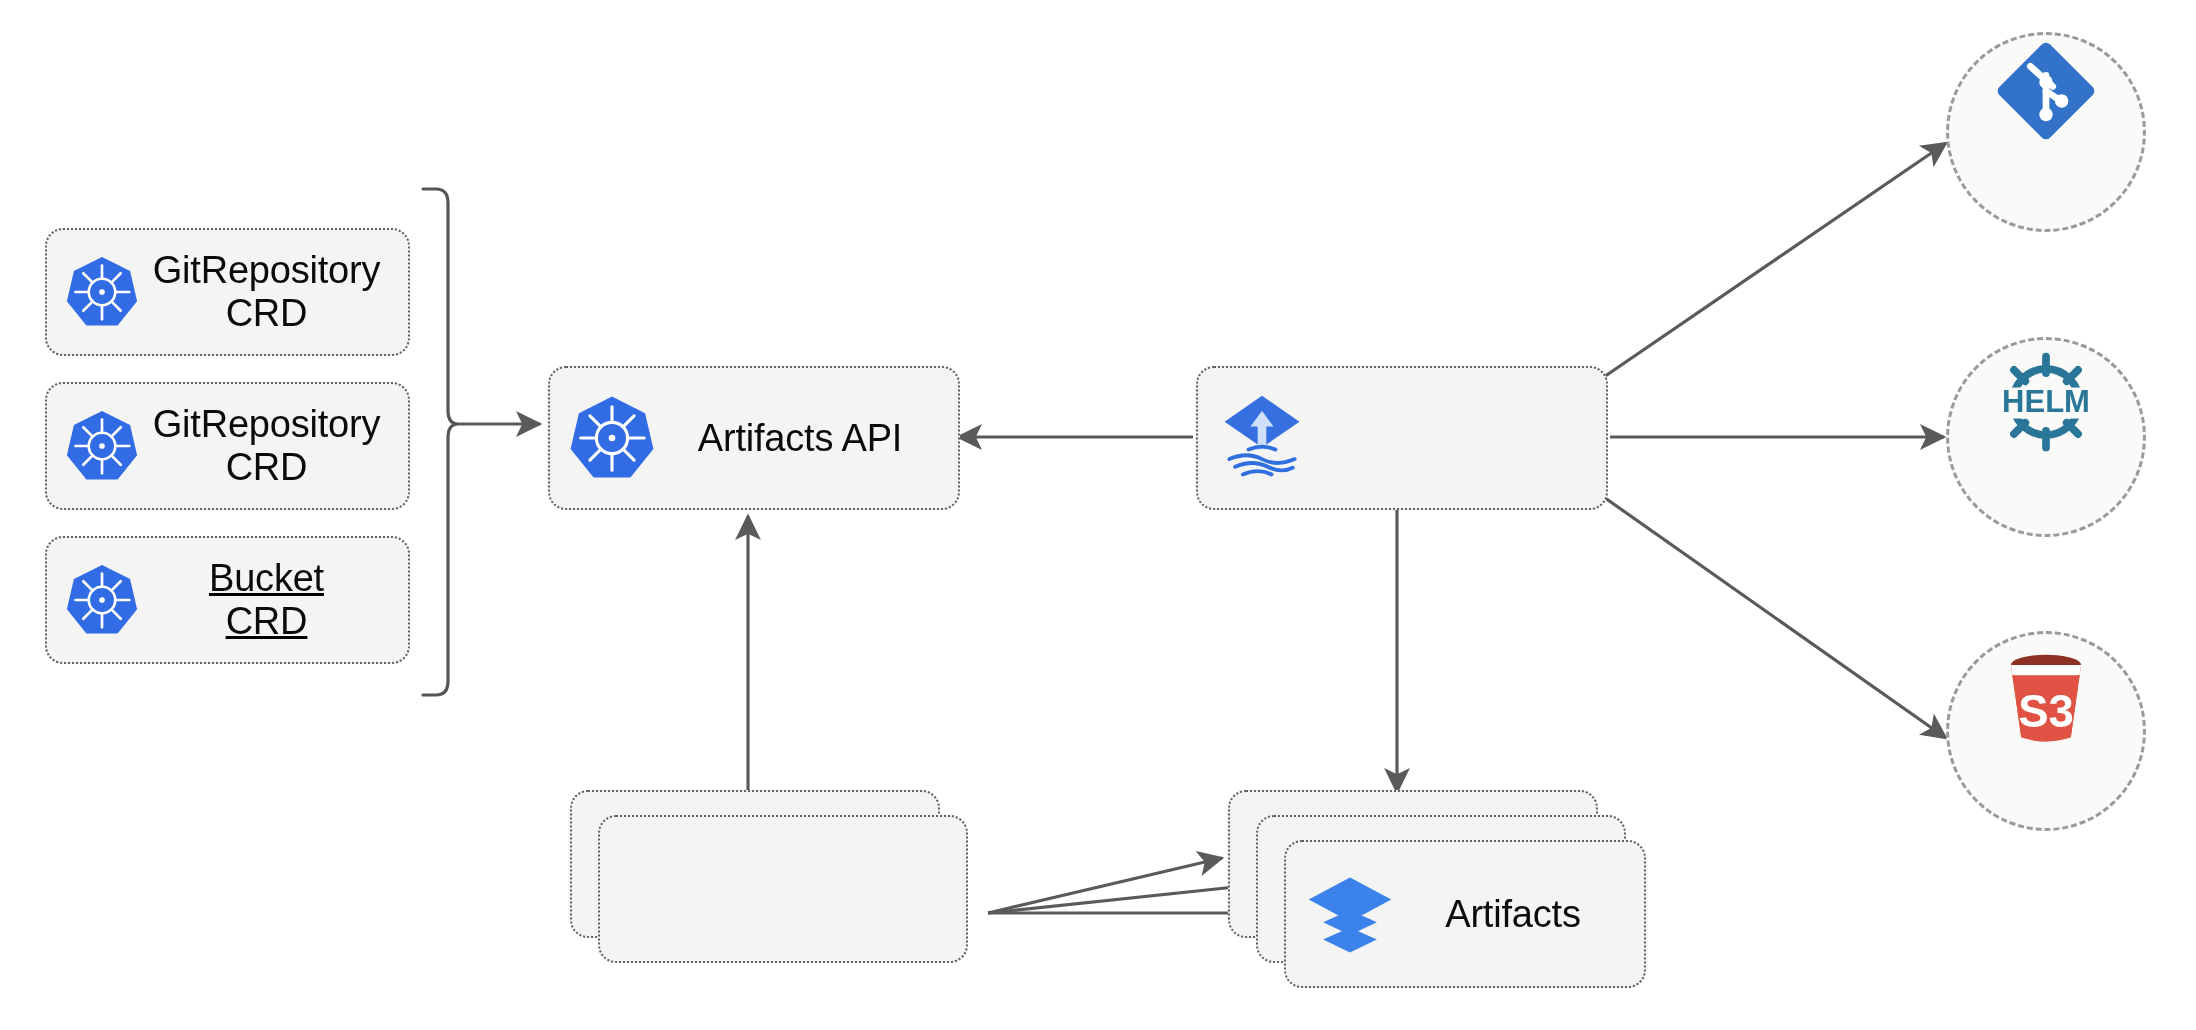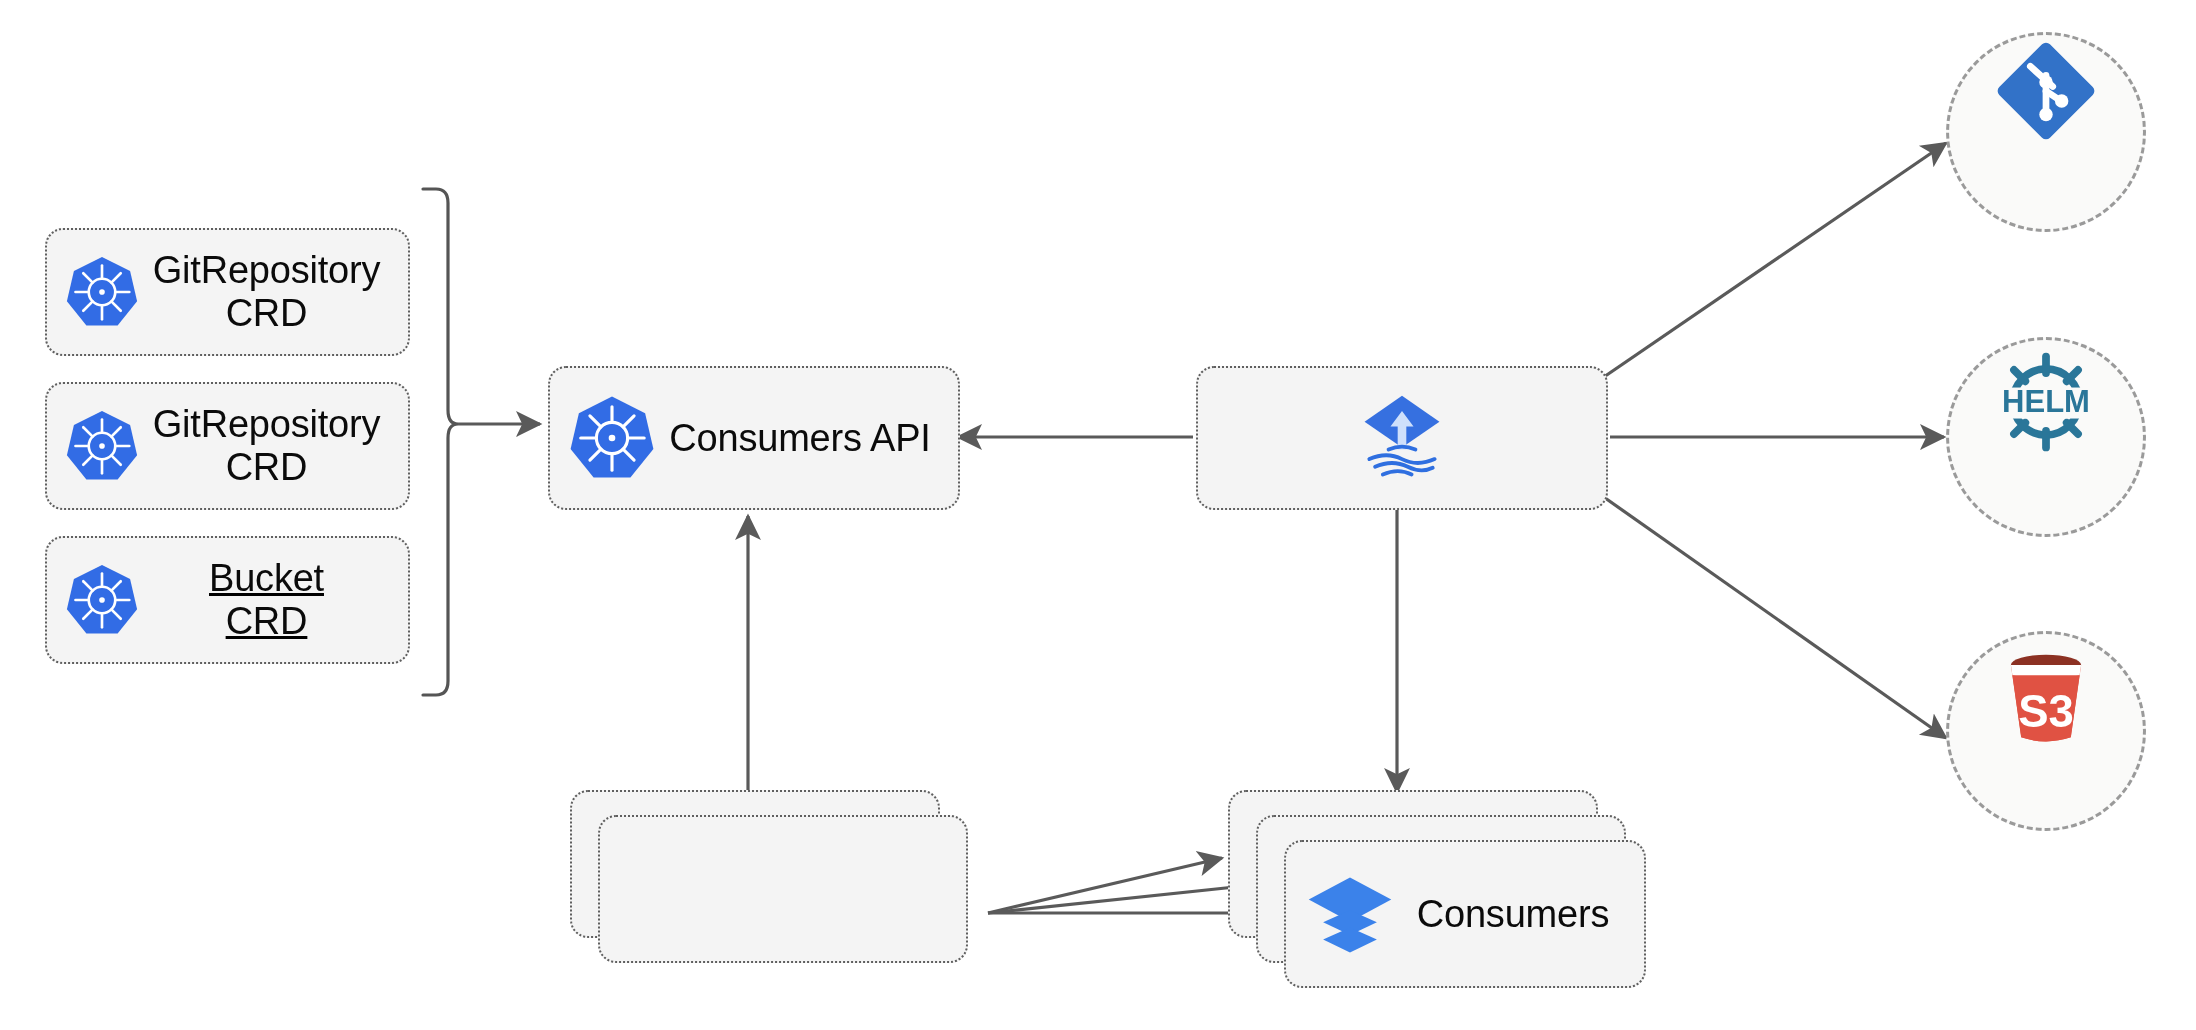--- a/index.html
+++ b/index.html
@@ -44,21 +44,21 @@
   }
   .node.stack-mid {
     z-index: 2;
   }
   .node.stack-front {
     z-index: 3;
   }
   .node-inner {
     display: flex;
     align-items: center;
-    justify-content: center;
+    justify-content: space-between;
     width: 100%;
     height: 100%;
     padding: 0 16px;
     box-sizing: border-box;
   }
   .node-label {
     font-size: 38px;
     color: #0b0b0b;
     line-height: 1.12;
     text-align: center;
@@ -215,21 +215,21 @@
             <line x1="50" y1="67" x2="50" y2="85"></line>
             <line x1="16" y1="50" x2="33" y2="50"></line>
             <line x1="67" y1="50" x2="85" y2="50"></line>
             <line x1="26" y1="26" x2="38" y2="38"></line>
             <line x1="62" y1="62" x2="74" y2="74"></line>
             <line x1="74" y1="26" x2="62" y2="38"></line>
             <line x1="38" y1="62" x2="26" y2="74"></line>
           </g>
         </svg>
       </span>
-      <span class="node-label">Consumers API</span>
+      <span class="node-label">Artifacts API</span>
     </div>
   </div>
 
   <div class="node" style="left:1196px; top:366px; width:412px; height:144px;">
     <div class="node-inner">
       <span class="icon-box">
         <svg width="96" height="96" viewBox="0 0 100 100">
           <path d="M50 6 L89 33 L50 60 L11 33 Z" fill="#3670e0"></path>
           <path d="M50 22 L62 38 L54.5 38 L54.5 62 L45.5 62 L45.5 38 L38 38 Z" fill="#cfe0fb"></path>
           <g stroke="#2f6fe0" stroke-width="4" stroke-linecap="round" fill="none">
@@ -250,21 +250,21 @@
   <div class="node stack-mid" style="left:1256px; top:815px; width:370px; height:148px;"></div>
   <div class="node stack-front" style="left:1284px; top:840px; width:362px; height:148px;">
     <div class="node-inner">
       <span class="icon-box">
         <svg width="96" height="96" viewBox="0 0 100 100">
           <path d="M50 12 L93 35 L50 58 L7 35 Z" fill="#3b82ea"></path>
           <path d="M50 46 L78 58.5 L50 72 L22 58.5 Z" fill="#3b82ea"></path>
           <path d="M50 64 L78 76.5 L50 90 L22 76.5 Z" fill="#3b82ea"></path>
         </svg>
       </span>
-      <span class="node-label">Consumers</span>
+      <span class="node-label">Artifacts</span>
     </div>
   </div>
 
   <div class="circle-node" style="left:1946px; top:32px; width:200px; height:200px;">
     <span>
       <svg width="112" height="112" viewBox="0 0 100 100">
         <rect x="18" y="18" width="64" height="64" rx="5" transform="rotate(45 50 50)" fill="#3272c8"></rect>
         <g stroke="#ffffff" stroke-width="6" stroke-linecap="round" fill="none">
           <line x1="50" y1="36" x2="50" y2="70"></line>
           <path d="M36 28 L56 46"></path>

